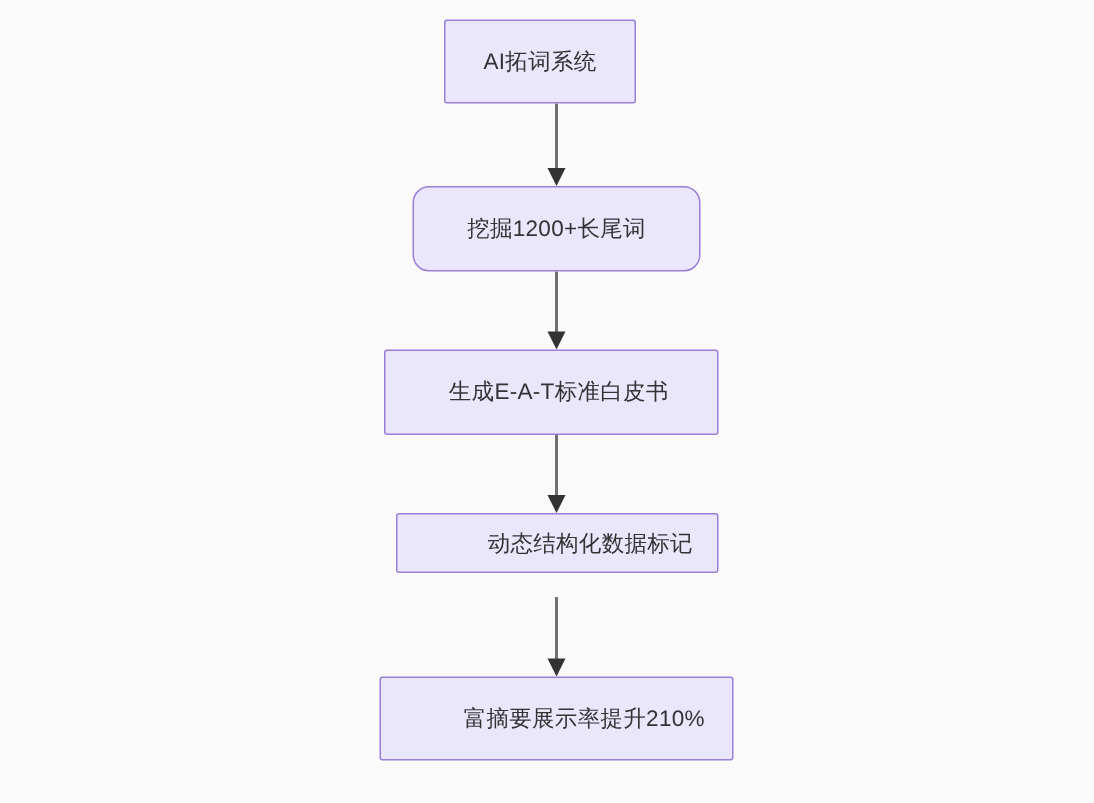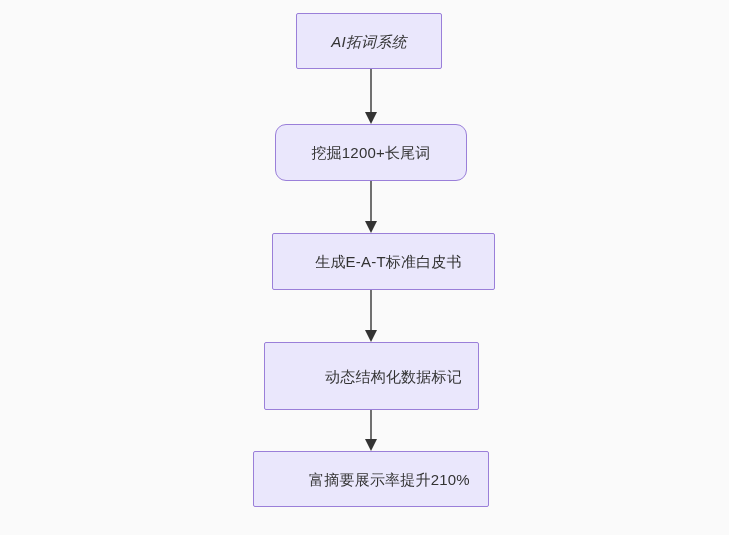--- a/index.html
+++ b/index.html
@@ -70,33 +70,33 @@
     </svg>
   </div>
 
   <div class="edge" style="left:361px; top:398px; width:20px; height:53px;">
     <svg width="20" height="53" viewBox="0 0 20 53">
       <line x1="10" y1="0" x2="10" y2="45" stroke="#707070" stroke-width="2"></line>
       <polygon points="10,53 4,41 16,41" fill="#333333"></polygon>
     </svg>
   </div>
 
-  <div class="node" style="left:296px; top:13px; width:146px; height:56px;font-style:italic;">
+  <div class="node" style="left:296px; top:13px; width:128px; height:56px;">
     <span class="node-label">AI拓词系统</span>
   </div>
 
   <div class="node" style="left:275px; top:124px; width:192px; height:57px;border-radius:11px;">
     <span class="node-label">挖掘1200+长尾词</span>
   </div>
 
-  <div class="node" style="left:272px; top:233px; width:223px; height:57px;padding-left:10px;">
+  <div class="node" style="left:256px; top:233px; width:223px; height:57px;padding-left:10px;">
     <span class="node-label">生成E-A-T标准白皮书</span>
   </div>
 
-  <div class="node" style="left:264px; top:342px; width:215px; height:68px;padding-left:44px;">
+  <div class="node" style="left:264px; top:342px; width:215px; height:40px;padding-left:44px;">
     <span class="node-label">动态结构化数据标记</span>
   </div>
 
   <div class="node" style="left:253px; top:451px; width:236px; height:56px;padding-left:37px;">
     <span class="node-label">富摘要展示率提升210%</span>
   </div>
 
 </div>
 
 </body></html>

